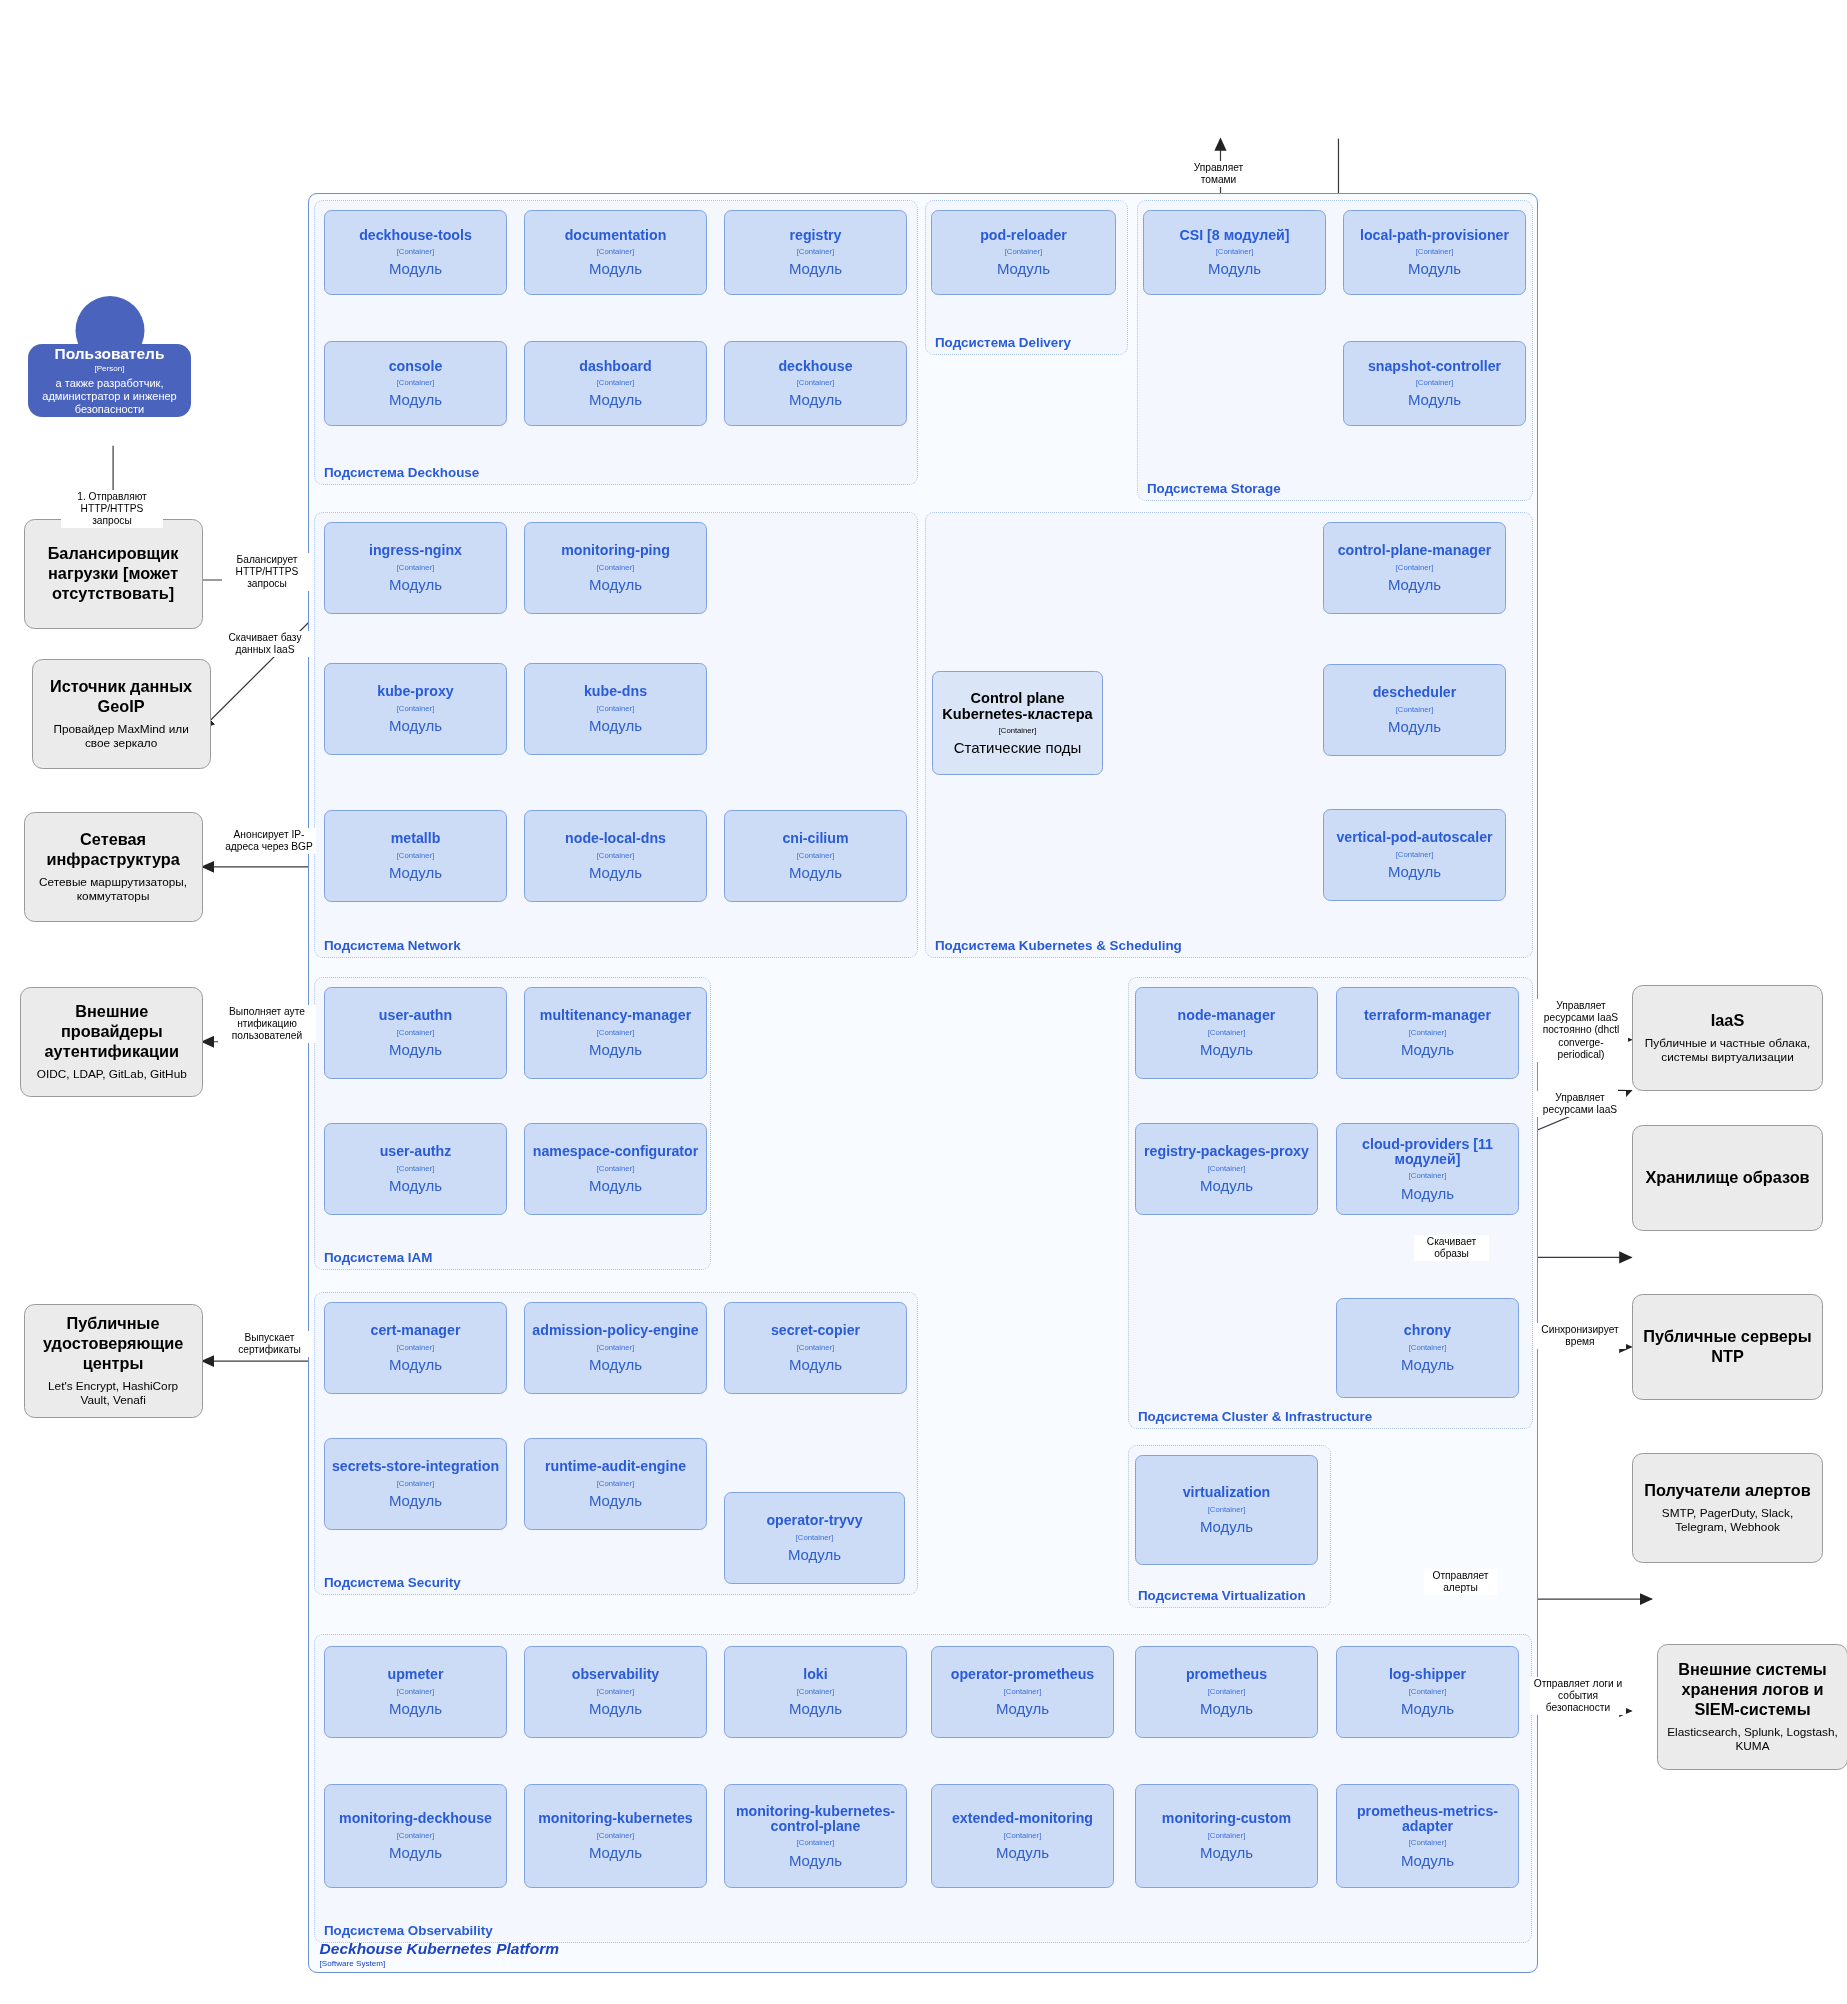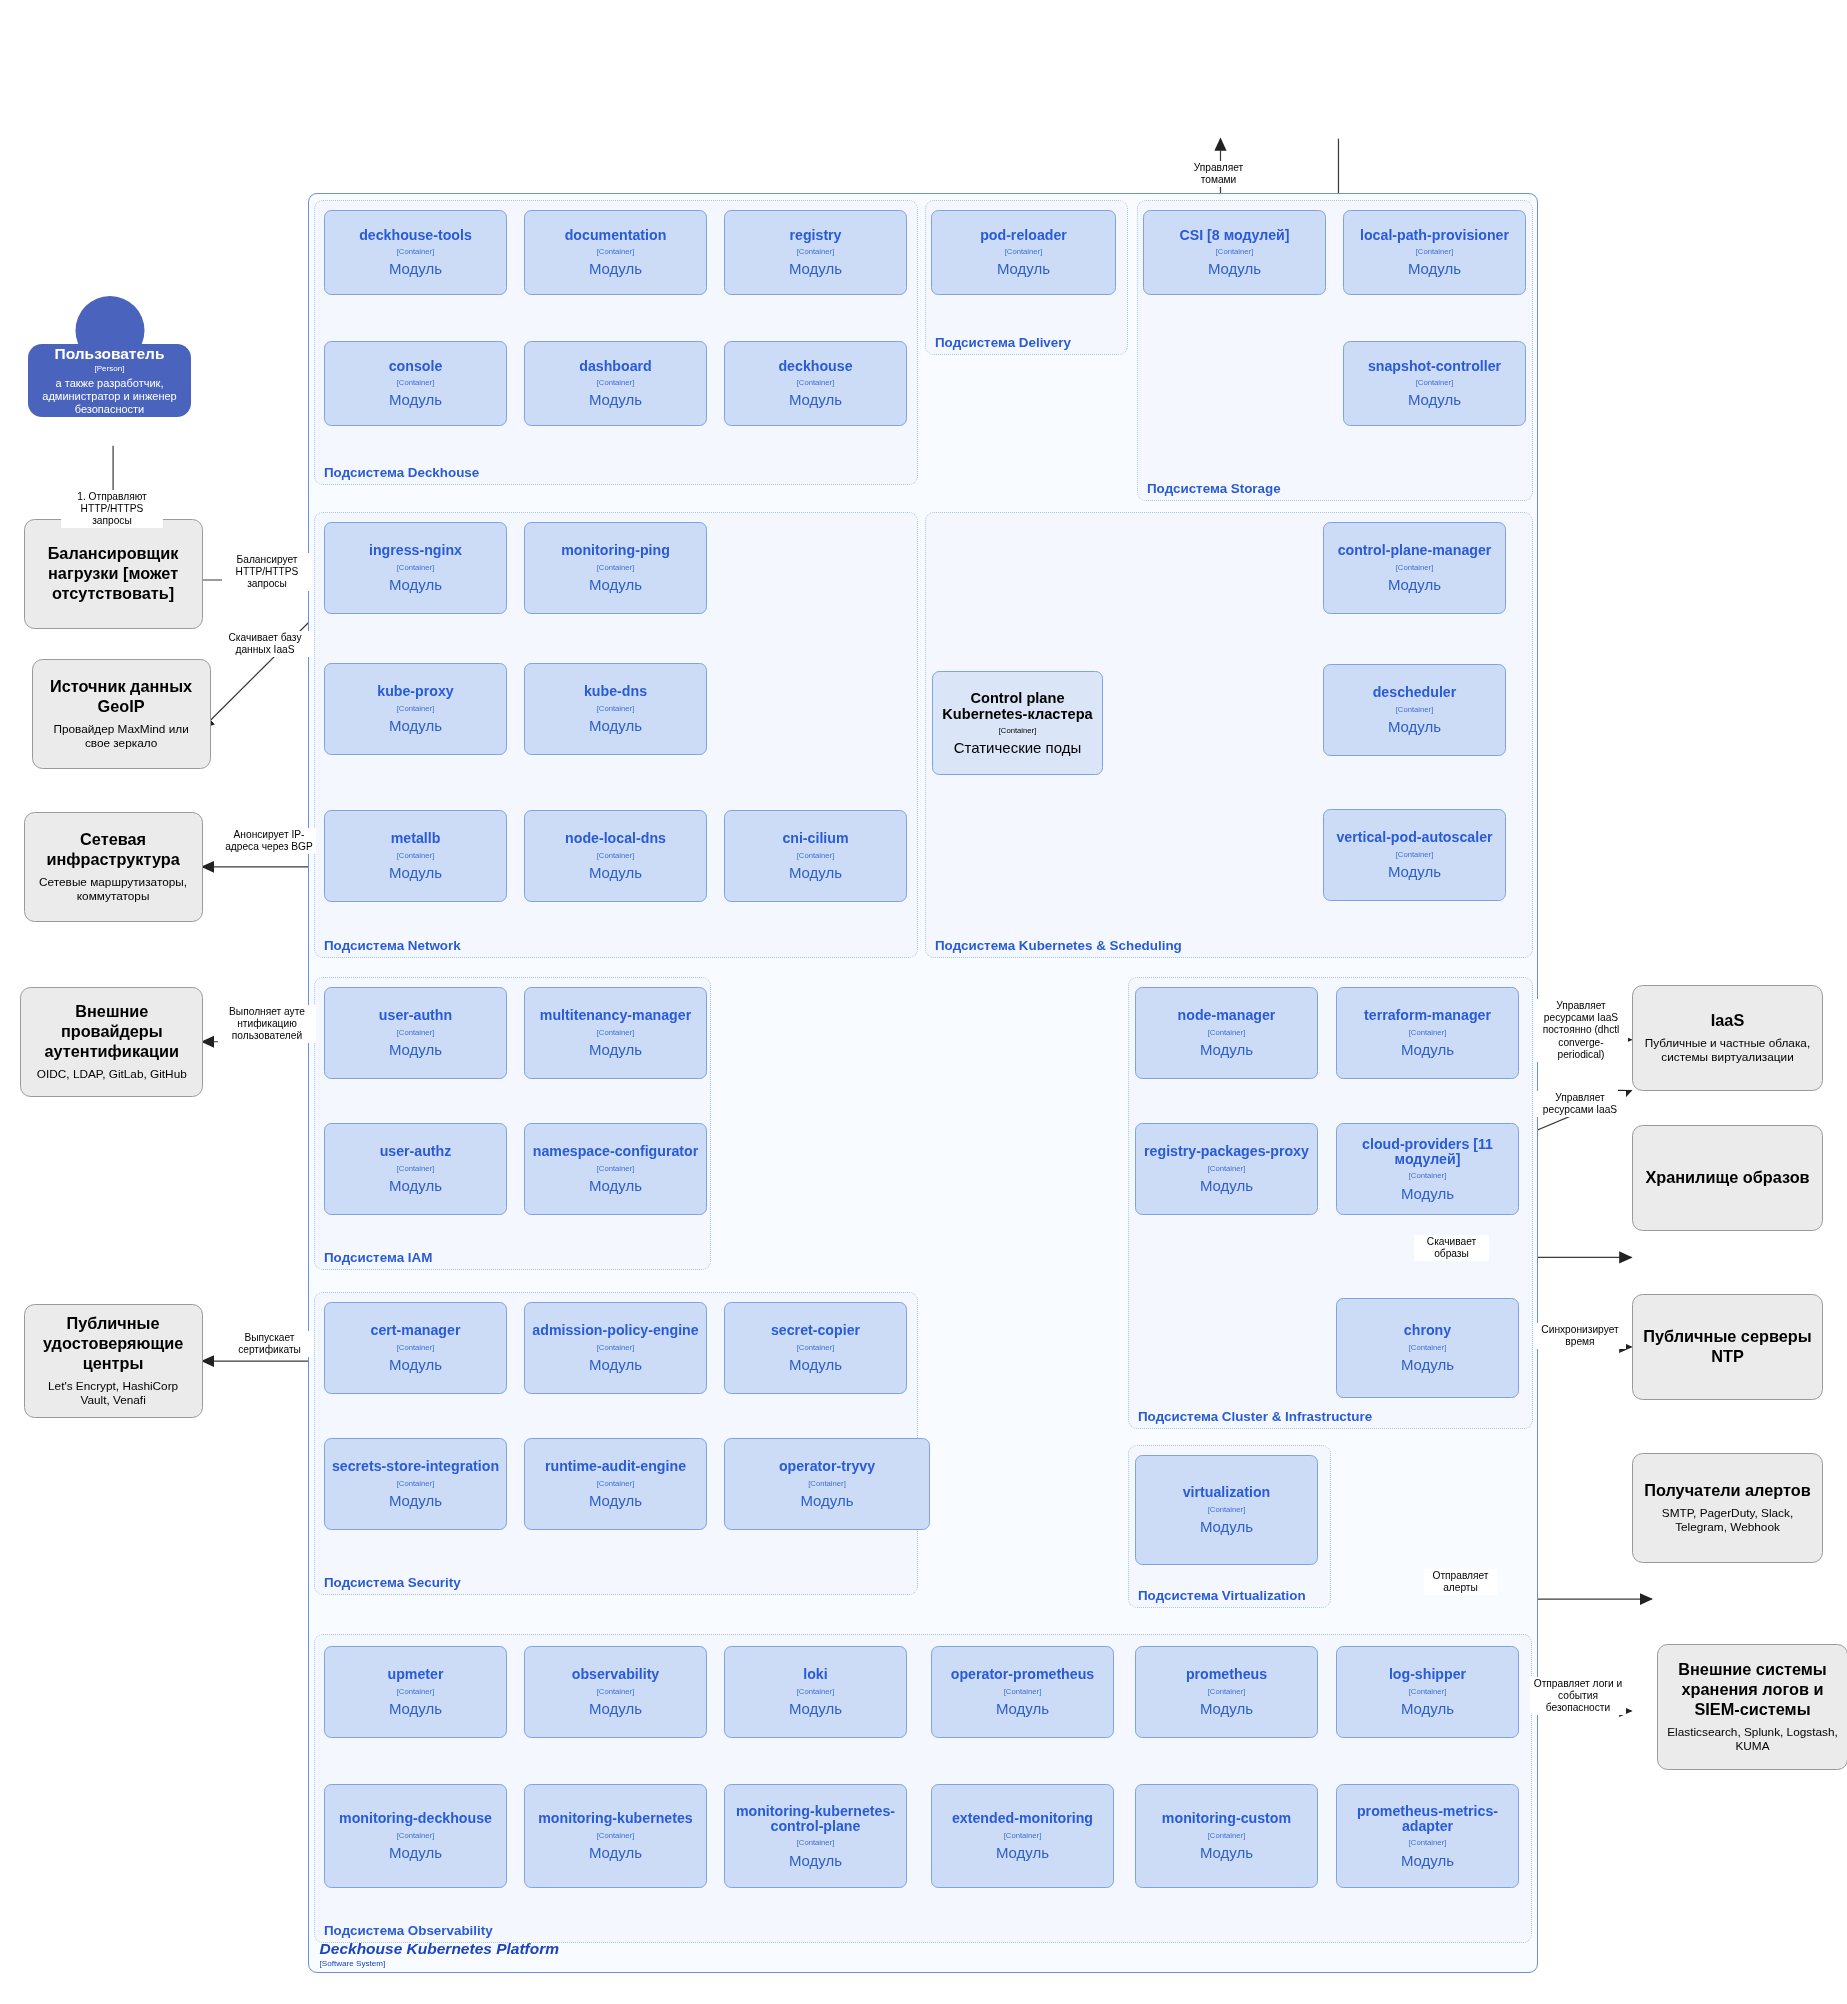--- a/index.html
+++ b/index.html
@@ -422,21 +422,21 @@
   <div class="mod abs" style="left:324px;top:1438px;width:183px;height:92px;">
     <div class="t">secrets-store-integration</div>
     <div class="tag">[Container]</div>
     <div class="s">Модуль</div>
   </div>
   <div class="mod abs" style="left:524px;top:1438px;width:183px;height:92px;">
     <div class="t">runtime-audit-engine</div>
     <div class="tag">[Container]</div>
     <div class="s">Модуль</div>
   </div>
-  <div class="mod abs" style="left:724px;top:1438px;width:206px;height:92px;">
+  <div class="mod abs" style="left:724px;top:1492px;width:181px;height:92px;">
     <div class="t">operator-tryvy</div>
     <div class="tag">[Container]</div>
     <div class="s">Модуль</div>
   </div>
 
   <div class="group abs" style="left:1128px;top:1445px;width:203px;height:163px;">
     <div class="glabel">Подсистема Virtualization</div>
   </div>
   <div class="mod abs" style="left:1135px;top:1455px;width:183px;height:110px;">
     <div class="t">virtualization</div>

